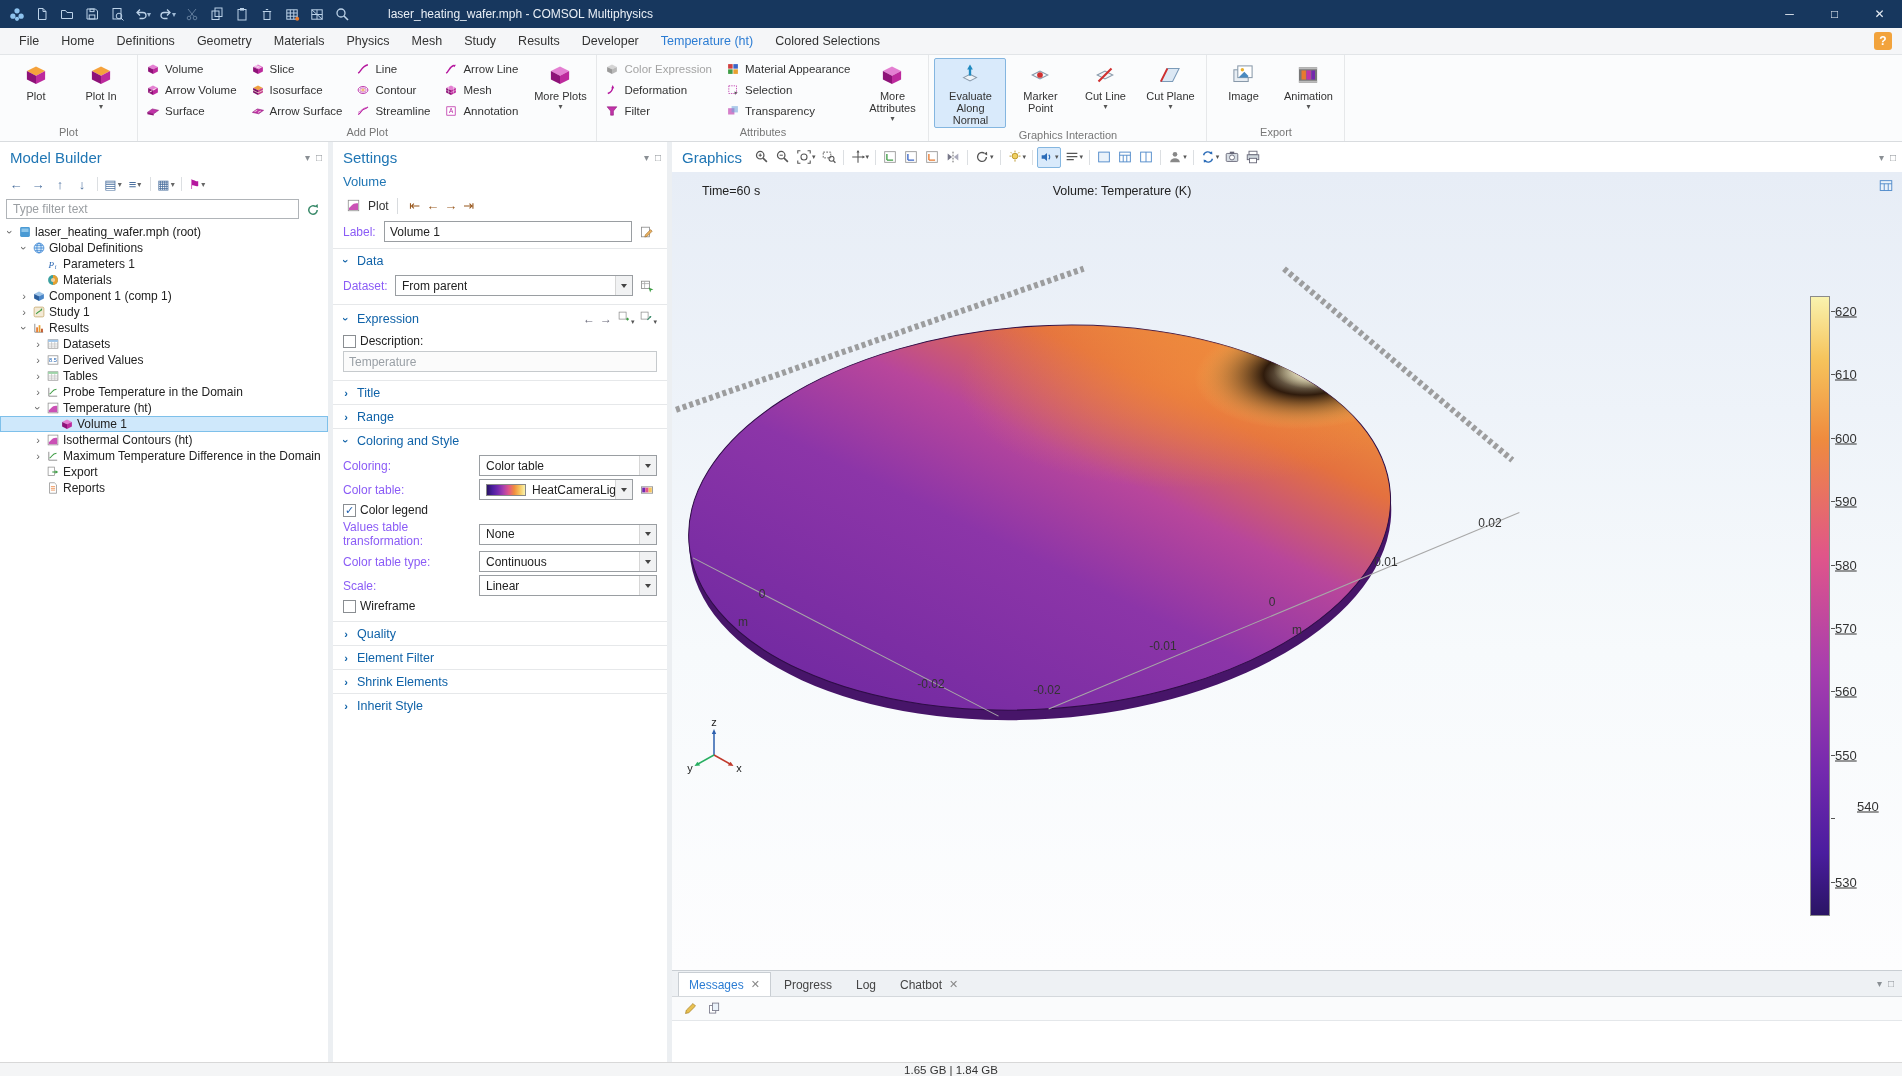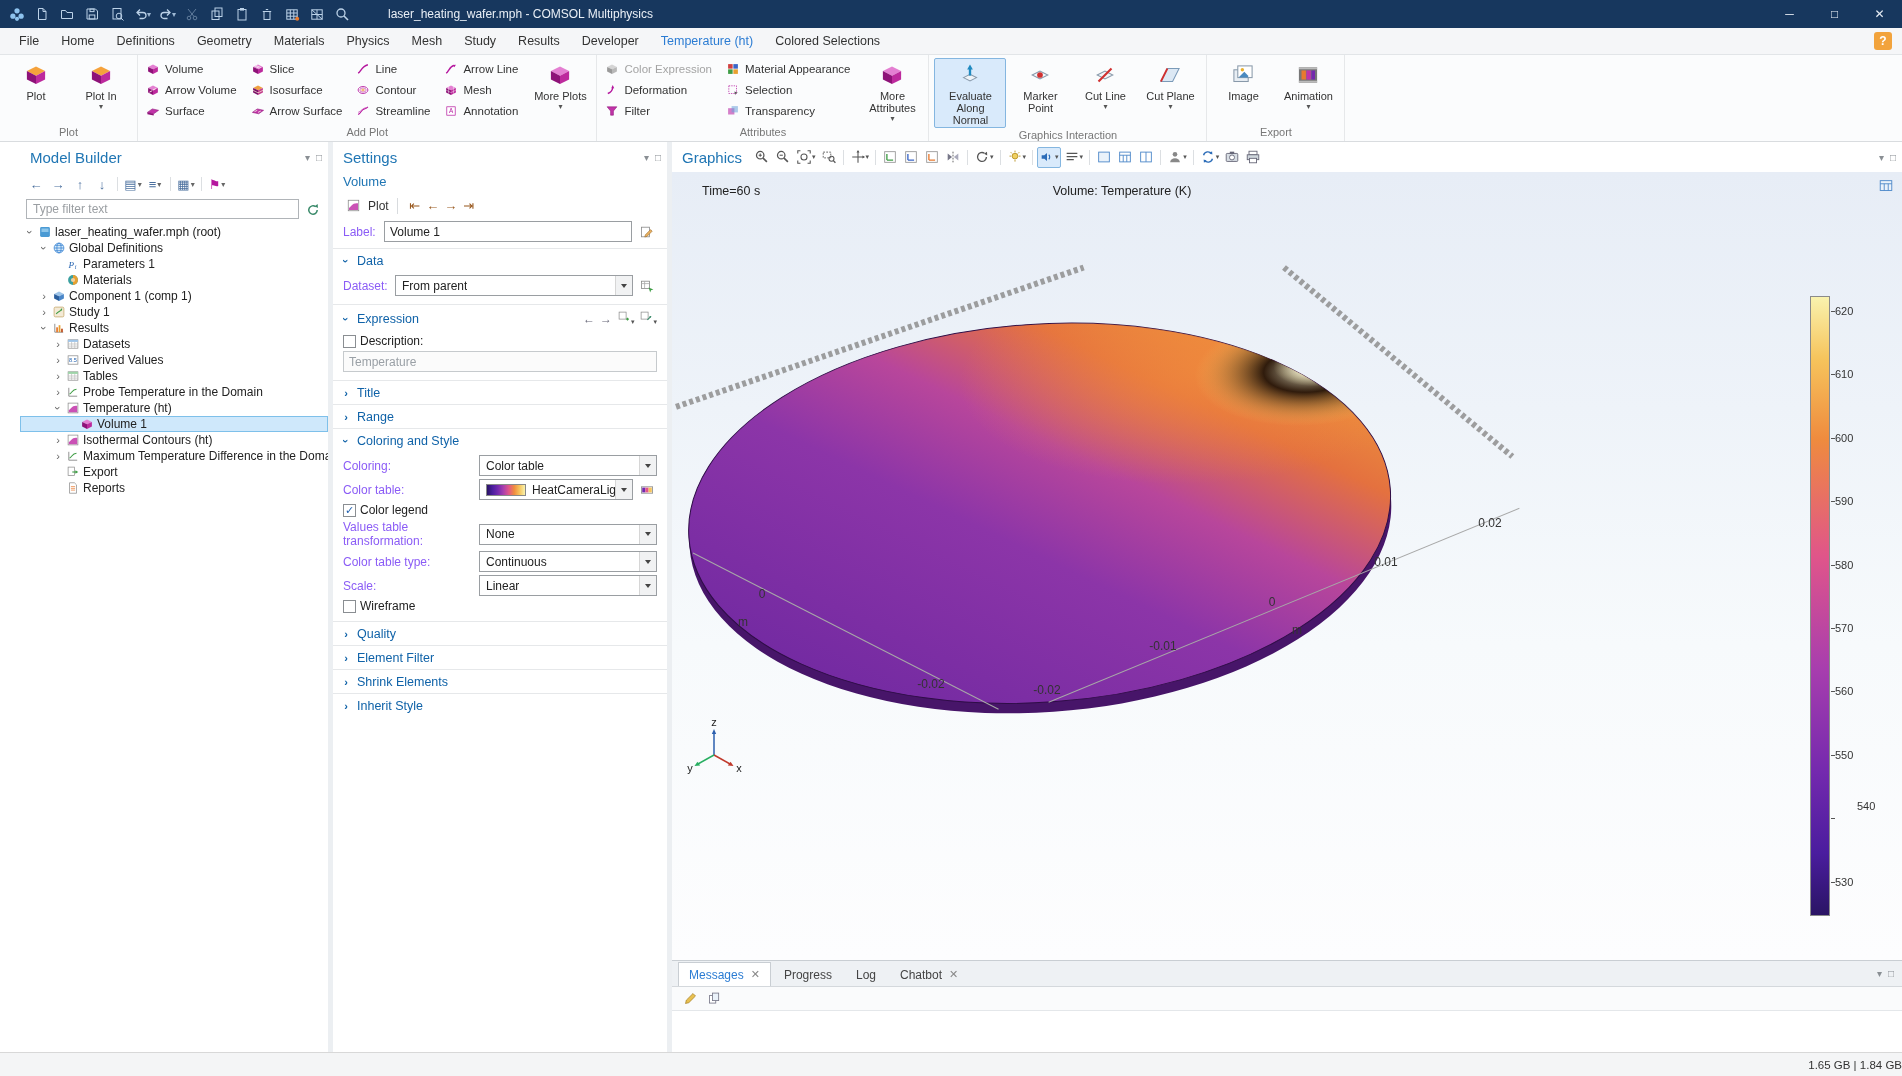--- a/index.html
+++ b/index.html
@@ -36,21 +36,21 @@
   .big-btn.wide { width:72px; }
   .small-col { display:flex; flex-direction:column; }
   .small-btn { display:flex; align-items:center; gap:5px; height:21px; padding:0 8px 0 3px; font-size:11.5px; color:#333; white-space:nowrap; border-radius:2px; }
   .small-btn.disabled { color:#a4a4a4; }
   .ricon { display:inline-flex; flex:none; }
 
   
   .main { flex:1; display:flex; min-height:0; }
   .vsplit { width:5px; background:#eceff2; flex:none; cursor:col-resize; }
   .panel { background:#fff; display:flex; flex-direction:column; min-height:0; }
-  .mb-panel { width:328px; flex:none;padding-left:20px; }
+  .mb-panel { width:328px; flex:none; }
   .settings-panel { width:334px; flex:none; }
   .panel-header { height:30px; display:flex; align-items:center; padding:0 6px 0 10px; flex:none; }
   .panel-title { color:#2076b4; font-size:15px; white-space:nowrap; }
   .panel-corner { margin-left:auto; display:flex; gap:6px; color:#8a8f94; font-size:10px; align-items:center; }
   .panel-corner span { cursor:default; }
 
   
   .mb-toolbar { height:24px; display:flex; align-items:center; gap:2px; padding-left:6px; flex:none; }
   .mtb { height:20px; min-width:20px; display:flex; align-items:center; justify-content:center; border-radius:2px; color:#4a6f9e; font-size:13px; padding:0 1px; }
   .mtb .ddm { font-size:8px; color:#666; margin-left:1px; }
@@ -109,36 +109,36 @@
   .gbtn .ddm { font-size:7px; color:#555; margin-left:0; }
   .gsep { width:1px; height:15px; background:#dcdfe2; margin:0 3px; }
   .canvas { flex:1; position:relative; overflow:hidden; background:linear-gradient(180deg,#e7edf6 0%,#eef3f9 30%,#f7fafc 60%,#fdfdfe 100%); }
   .plot-svg { position:absolute; inset:0; width:100%; height:100%; }
   .time-label { position:absolute; left:30px; top:12px; font-size:12.5px; color:#222; }
   .plot-title { position:absolute; left:0; top:12px; width:900px; text-align:center; font-size:12.5px; color:#222; }
   .canvas-corner-icon { position:absolute; right:8px; top:6px; }
   .axis-label { position:absolute; transform:translate(-50%,-50%); font-size:12px; color:#333; white-space:nowrap; }
   .colorbar { position:absolute; right:72px; top:124px; width:20px; height:620px; border:1px solid #8a8a8a;
     background:linear-gradient(180deg,#f9f2ae 0%,#f6c45c 10%,#ef8b3e 23%,#e0558a 42%,#a83eae 60%,#7329ae 77%,#4a1d9e 90%,#2a1464 100%); }
-  .cb-tick { position:absolute; left:24px; transform:translateY(-50%); font-size:11px; color:#333; }
+  .cb-tick { position:absolute; left:24px; transform:translateY(-50%); font-size:13px; color:#333;text-decoration:underline; }
   .cb-mark { position:absolute; left:20px; width:4px; height:1px; background:#555; }
   .triad { position:absolute; left:12px; top:545px; }
 
   
   .bottom-panel { height:92px; border-top:1px solid #c9ced3; display:flex; flex-direction:column; flex:none; background:#fff; }
   .tabs { height:26px; background:#eef1f4; border-bottom:1px solid #d4d8dc; display:flex; align-items:flex-end; padding-left:6px; gap:2px; }
   .tab { height:24px; padding:0 10px; display:flex; align-items:center; gap:7px; font-size:12px; color:#444; border:1px solid transparent; border-bottom:none; background:transparent; }
   .tab.active { background:#fff; border-color:#c9ced3; color:#2b7cd3; }
   .tab .x { color:#888; font-size:11px; }
   .tabs .panel-corner { margin-right:8px; align-self:center; }
   .tab-toolbar { height:24px; display:flex; align-items:center; gap:4px; padding-left:8px; background:#fafbfc; border-bottom:1px solid #e4e7ea; }
   .tab-content { flex:1; background:#fff; }
 
   
-  .statusbar { height:24px; background:#f4f5f6; border-top:1px solid #d8d8d8; display:flex; align-items:center; justify-content:flex-end; font-size:11.5px; color:#333; flex:none; }
+  .statusbar { height:14px; background:#f4f5f6; border-top:1px solid #d8d8d8; display:flex; align-items:center; justify-content:center; font-size:11.5px; color:#333; flex:none; }
 </style>
 </head>
 <body>
 
 <div class="app">
 
   <div class="titlebar">
     <div class="qat" id="qat">
         <span class="tbtn">
           <svg width="16" height="16" viewBox="0 0 16 16">

